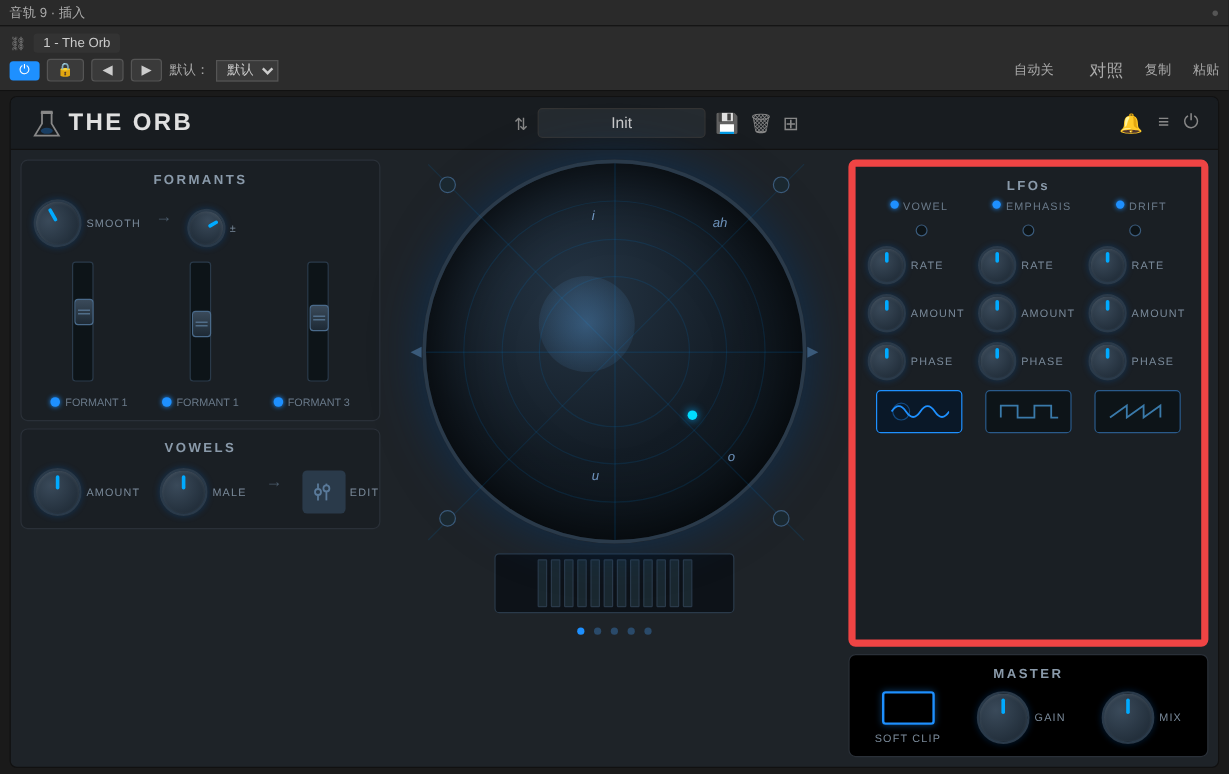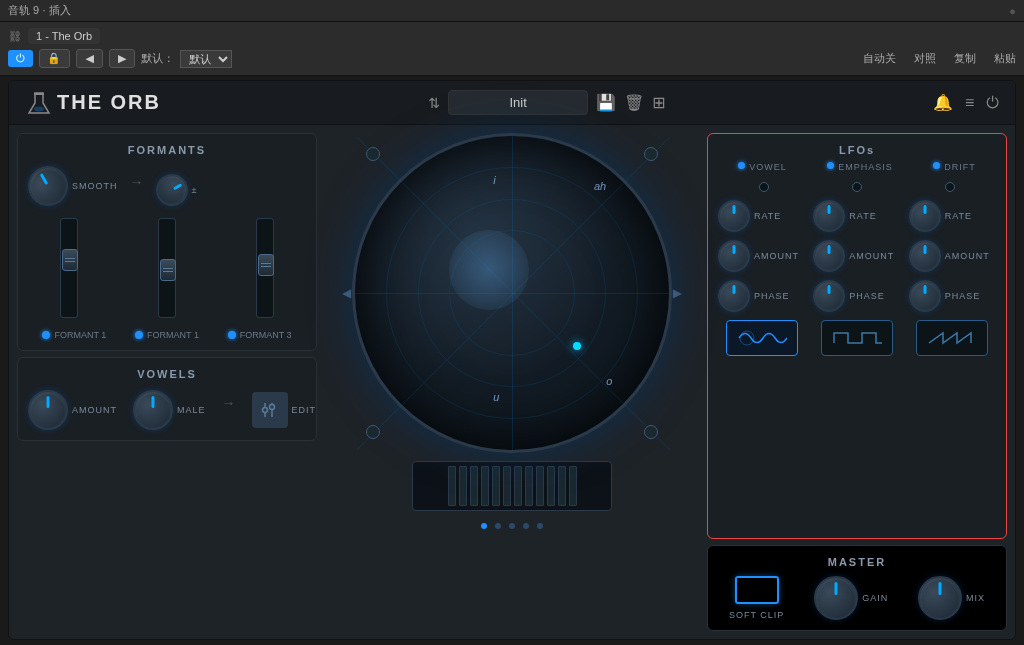--- a/index.html
+++ b/index.html
@@ -429,21 +429,21 @@
       width: 300px;
       flex-shrink: 0;
       display: flex;
       flex-direction: column;
       gap: 6px;
     }
 
     
     .lfos-panel {
       background: #1a1f24;
-      border: 1px solid #ef4444;
+      border: 6px solid #ef4444;
       border-radius: 6px;
       padding: 10px;
       flex: 1;
     }
 
     .lfos-header {
       display: flex;
       justify-content: space-around;
       margin-bottom: 10px;
     }
@@ -548,21 +548,21 @@
     <button class="daw-btn">⏻</button>
     <button class="daw-btn-dark">🔒</button>
     <button class="daw-btn-dark">◀</button>
     <button class="daw-btn-dark">▶</button>
     <span style="color:#aaa;font-size:11px;">默认：</span>
     <select class="daw-select">
       <option>默认</option>
     </select>
     <span style="margin-left: auto;"></span>
     <span style="color:#aaa;font-size:11px;">自动关</span>
-    <span style="color:#aaa;font-size:11px;margin-left:12px;">对照</span>
+    <span style="color:#aaa;font-size:14px;margin-left:24px;">对照</span>
     <span style="color:#aaa;font-size:11px;margin-left:12px;">复制</span>
     <span style="color:#aaa;font-size:11px;margin-left:12px;">粘贴</span>
   </div>
 </div>
 
 <div class="plugin-window">
 
   <div class="plugin-header">
     <div class="plugin-logo">
       <svg class="logo-flask" viewBox="0 0 28 28">

